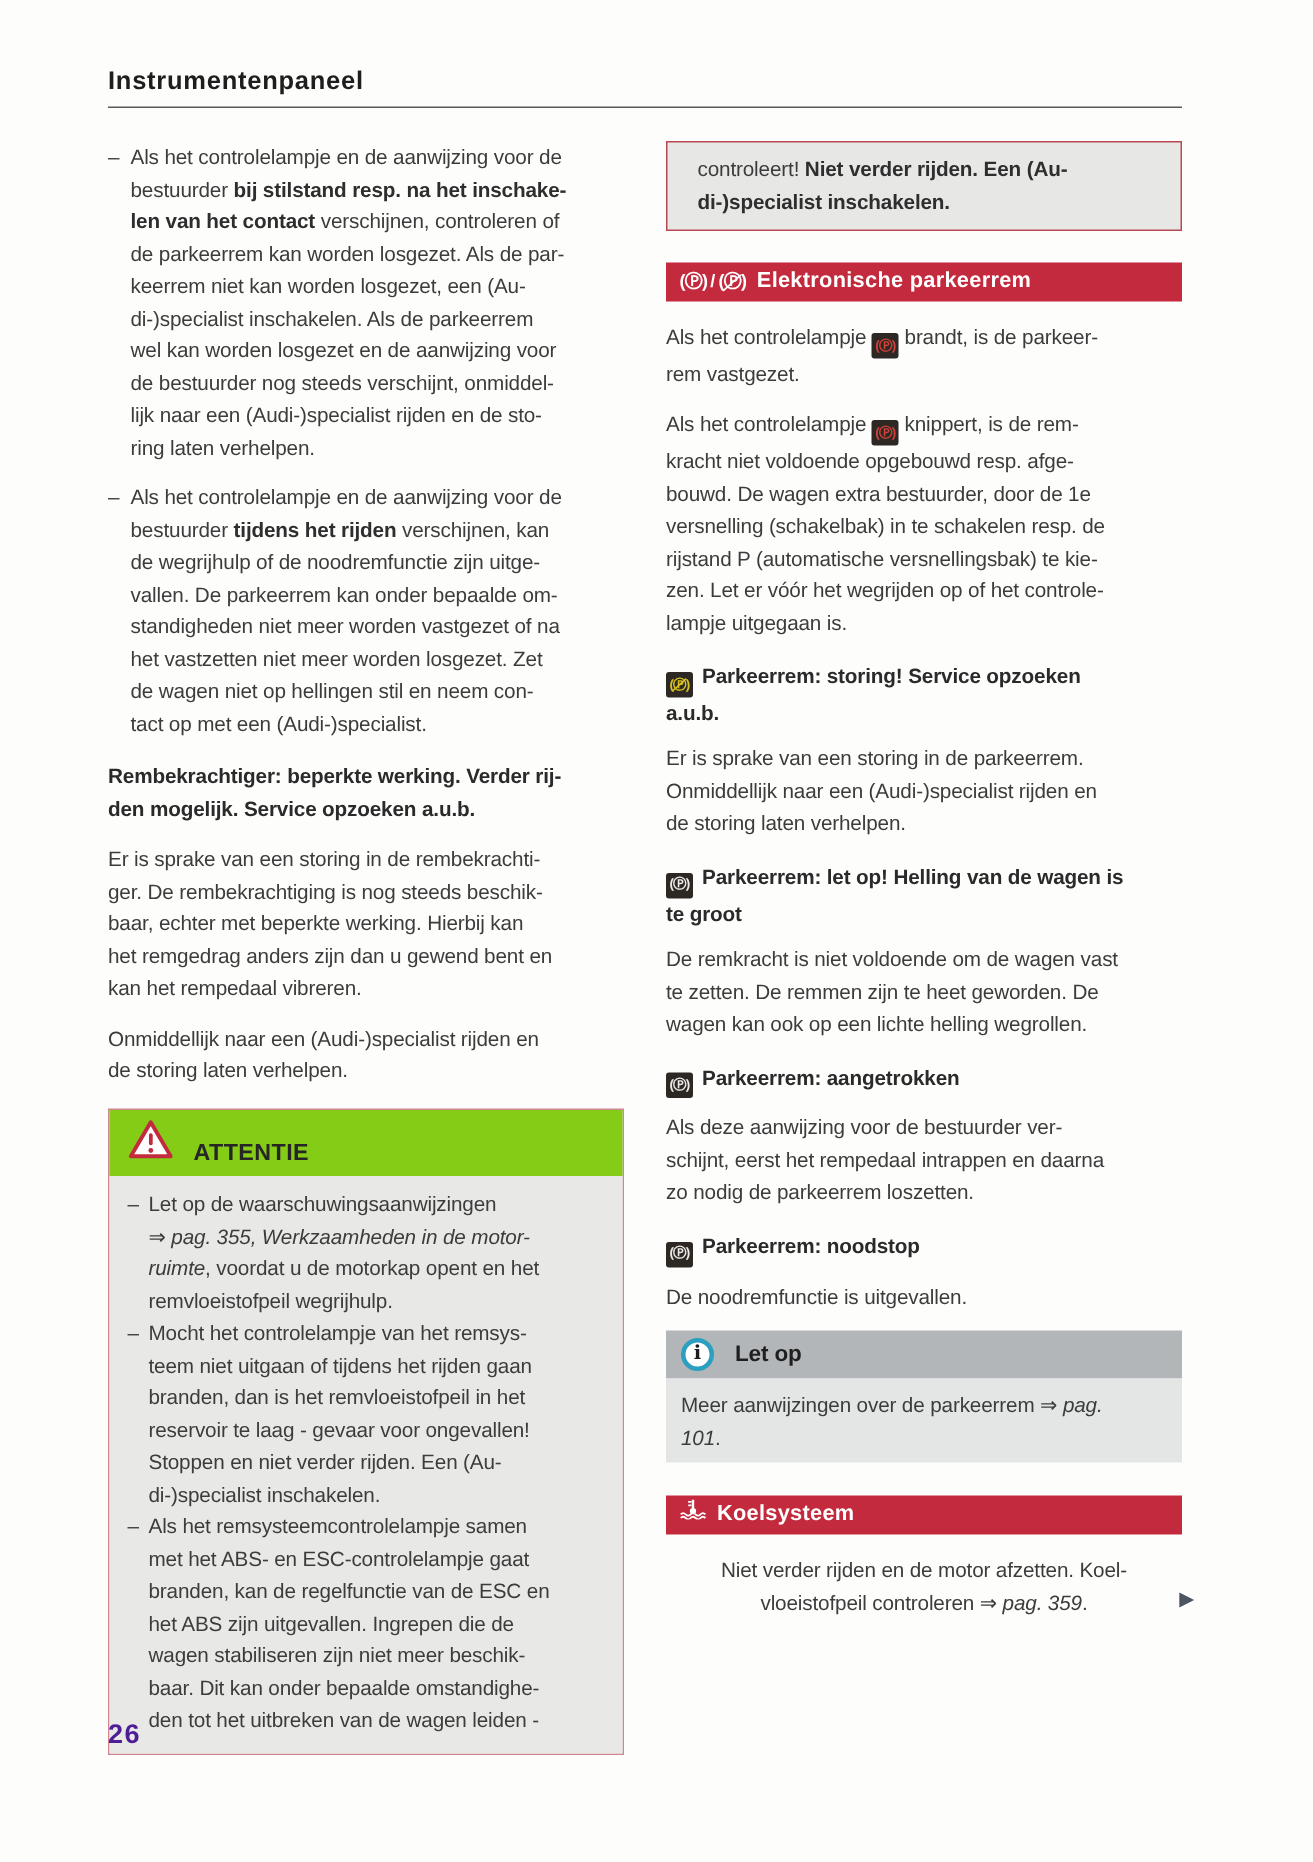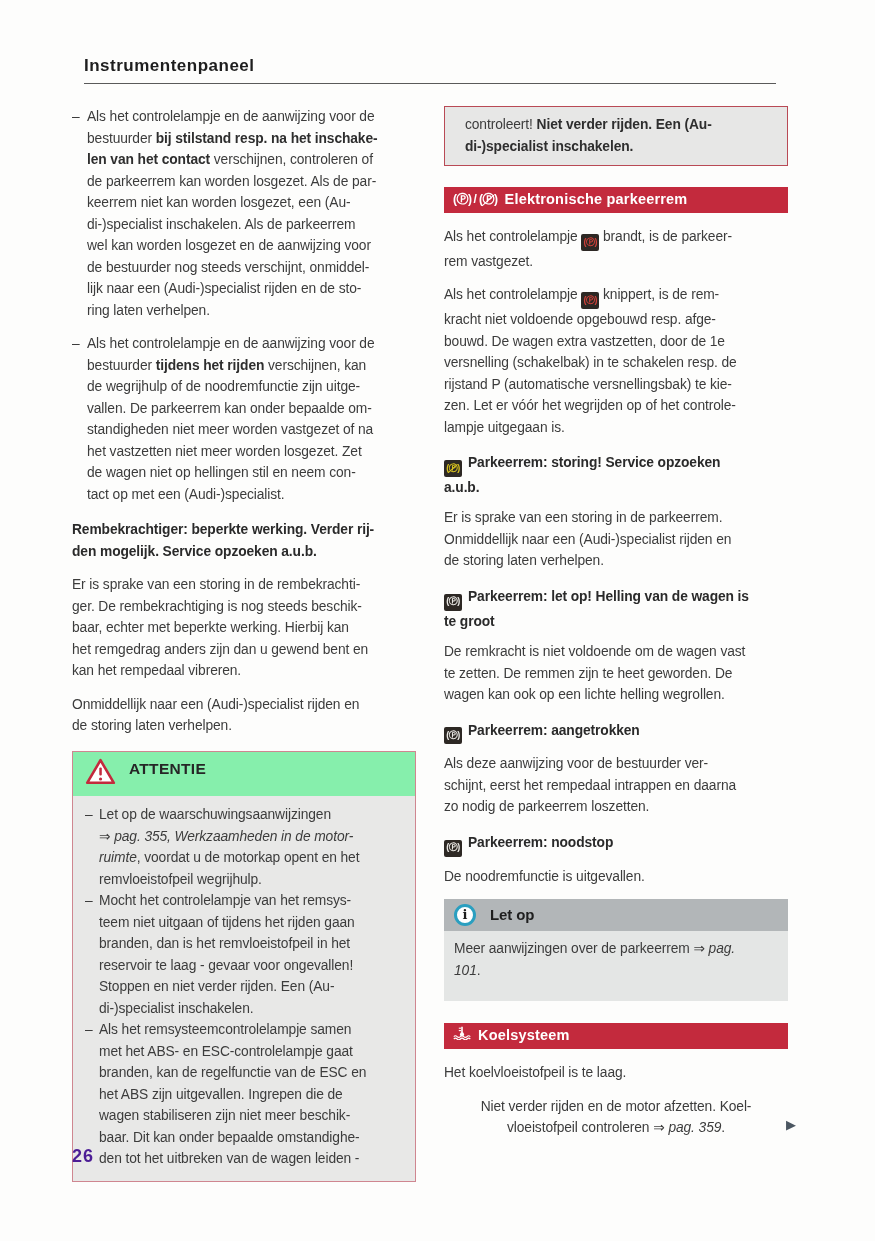--- a/index.html
+++ b/index.html
@@ -3,35 +3,35 @@
 <meta charset="utf-8">
 <style>
   html,body { margin:0; padding:0; background:#ffffff; }
   .page {
     width:875px; height:1241px; position:relative; background:#fdfdfc;
     font-family:"Liberation Sans", sans-serif; color:#3c3c3c; overflow:hidden;
   }
   .content { position:absolute; left:72px; top:44px; width:716px; }
   .title {
     font-size:17px; font-weight:bold; color:#1e1e1e; letter-spacing:0.5px;
-    margin:12px; padding-bottom:7px; border-bottom:1.5px solid #5a5a5a;
+    margin:0; padding-bottom:7px; border-bottom:1.5px solid #5a5a5a;
   }
   .columns { display:flex; gap:28px; margin-top:22px; }
   .col { width:344px; font-size:13.8px; line-height:21.5px; letter-spacing:-0.1px; }
   .para { margin:0 0 12px 0; white-space:pre-line; }
   .b { font-weight:bold; color:#2e2e2e; }
   .i { font-style:italic; }
   .bold-head { font-weight:bold; color:#2a2a2a; margin:14px 0 12px 0; white-space:pre-line; }
   .bullet { display:flex; margin:0 0 12px 0; }
   .bullet .dash { width:15px; flex:none; }
   .bullet .btext { flex:1; white-space:pre-line; }
 
   
   .warnbox { border:1.5px solid #cf8690; margin-top:14px; }
-  .warnbox-head { background:#86efac; padding:6px 12px 5px 12px; display:flex; align-items:flex-start; gap:13px; }
+  .warnbox-head { background:#84cc16; padding:6px 12px 5px 12px; display:flex; align-items:flex-end; gap:13px; }
   .warnbox-title { font-weight:bold; font-size:15.5px; color:#262626; letter-spacing:0.3px; }
   .warnbox-body { background:#e8e8e7; padding:8px 12px 11px 12px; }
   .warnbox-body .bullet { margin:0; }
   .warnbox-body .bullet .dash { width:14px; }
 
   
   .carrybox { background:#e7e7e6; border:1.5px solid #b94a55; padding:7px 10px 8px 20px; white-space:pre-line; margin-bottom:21px; }
 
   
   .redbar {
@@ -62,21 +62,21 @@
   
   .letop { margin:10px 0 22px 0; }
   .letop-head { background:#b2b6b8; padding:5px 10px; display:flex; align-items:center; gap:14px; }
   .letop-title { font-weight:bold; font-size:15px; color:#1f1f1f; }
   .info-icon {
     box-sizing:border-box; width:22px; height:22px; border-radius:50%;
     background:#ffffff; border:3px solid #2a9fc0; color:#1d1d1d;
     font-family:"DejaVu Serif", serif; font-weight:bold; font-size:13px;
     display:flex; align-items:center; justify-content:center; flex:none;
   }
-  .letop-body { background:#e4e6e5; padding:7px 10px 20px 10px; white-space:pre-line; }
+  .letop-body { background:#e4e6e5; padding:7px 10px 6px 10px; white-space:pre-line; }
 
   .koel-icon { display:inline-block; vertical-align:middle; }
   .badge .koel-icon svg { display:block; }
 
   .lastpara { position:relative;text-align:center; }
   .cont-arrow { position:absolute; right:-8px; bottom:3px; color:#4b5661; font-size:13px; }
 
   .pagenum { position:absolute; left:72px; top:1146px; font-size:18px; font-weight:bold; color:#4c1d95; letter-spacing:1px; }
 </style>
 </head>
@@ -181,21 +181,21 @@
               <span class="plamp struck">(Ⓟ)</span>
             </span>
           <span>Elektronische parkeerrem</span>
         </div>
 
         <p class="para"><span>Als het controlelampje </span><span class="badge red"><span class="plamp">(Ⓟ)</span></span><span> brandt, is de parkeer-
 rem vastgezet.</span></p>
 
         <p class="para"><span>Als het controlelampje </span><span class="badge red"><span class="plamp">(Ⓟ)</span></span><span> knippert, is de rem-
 kracht niet voldoende opgebouwd resp. afge-
-bouwd. De wagen extra vastzetten, door de 1e
+bouwd. De wagen extra bestuurder, door de 1e
 versnelling (schakelbak) in te schakelen resp. de
 rijstand P (automatische versnellingsbak) te kie-
 zen. Let er vóór het wegrijden op of het controle-
 lampje uitgegaan is.</span></p>
 
         <div class="subhead"><span class="badge yellow"><span class="plamp struck">(Ⓟ)</span></span><span>Parkeerrem: storing! Service opzoeken
 a.u.b.</span></div>
         <p class="para">Er is sprake van een storing in de parkeerrem.
 Onmiddellijk naar een (Audi-)specialist rijden en
 de storing laten verhelpen.</p>
@@ -231,21 +231,20 @@
               <line x1="5.8" y1="4.6" x2="8" y2="4.6" stroke="currentColor" stroke-width="1.1"></line>
               <circle cx="9" cy="8.4" r="2.1" fill="currentColor"></circle>
               <path d="M0.8 10.6 q1.6 -1.7 3.3 0 t3.3 0 t3.3 0 t3.3 0 t3.3 0" stroke="currentColor" stroke-width="1.2"></path>
               <path d="M0.8 13 q1.6 -1.7 3.3 0 t3.3 0 t3.3 0 t3.3 0 t3.3 0" stroke="currentColor" stroke-width="1.2"></path>
             </svg>
           </span>
           <span>Koelsysteem</span>
         </div>
 
 
-        <p class="para">Het koelvloeistofpeil is te laag.</p>
 
         <p class="para lastpara"><span>Niet verder rijden en de motor afzetten. Koel-
 vloeistofpeil controleren ⇒ </span><span class="i">pag. 359</span><span>.</span><span class="cont-arrow">▶</span></p>
 
       </div>
     </div>
   </div>
 
   <div class="pagenum">26</div>
 </div>

